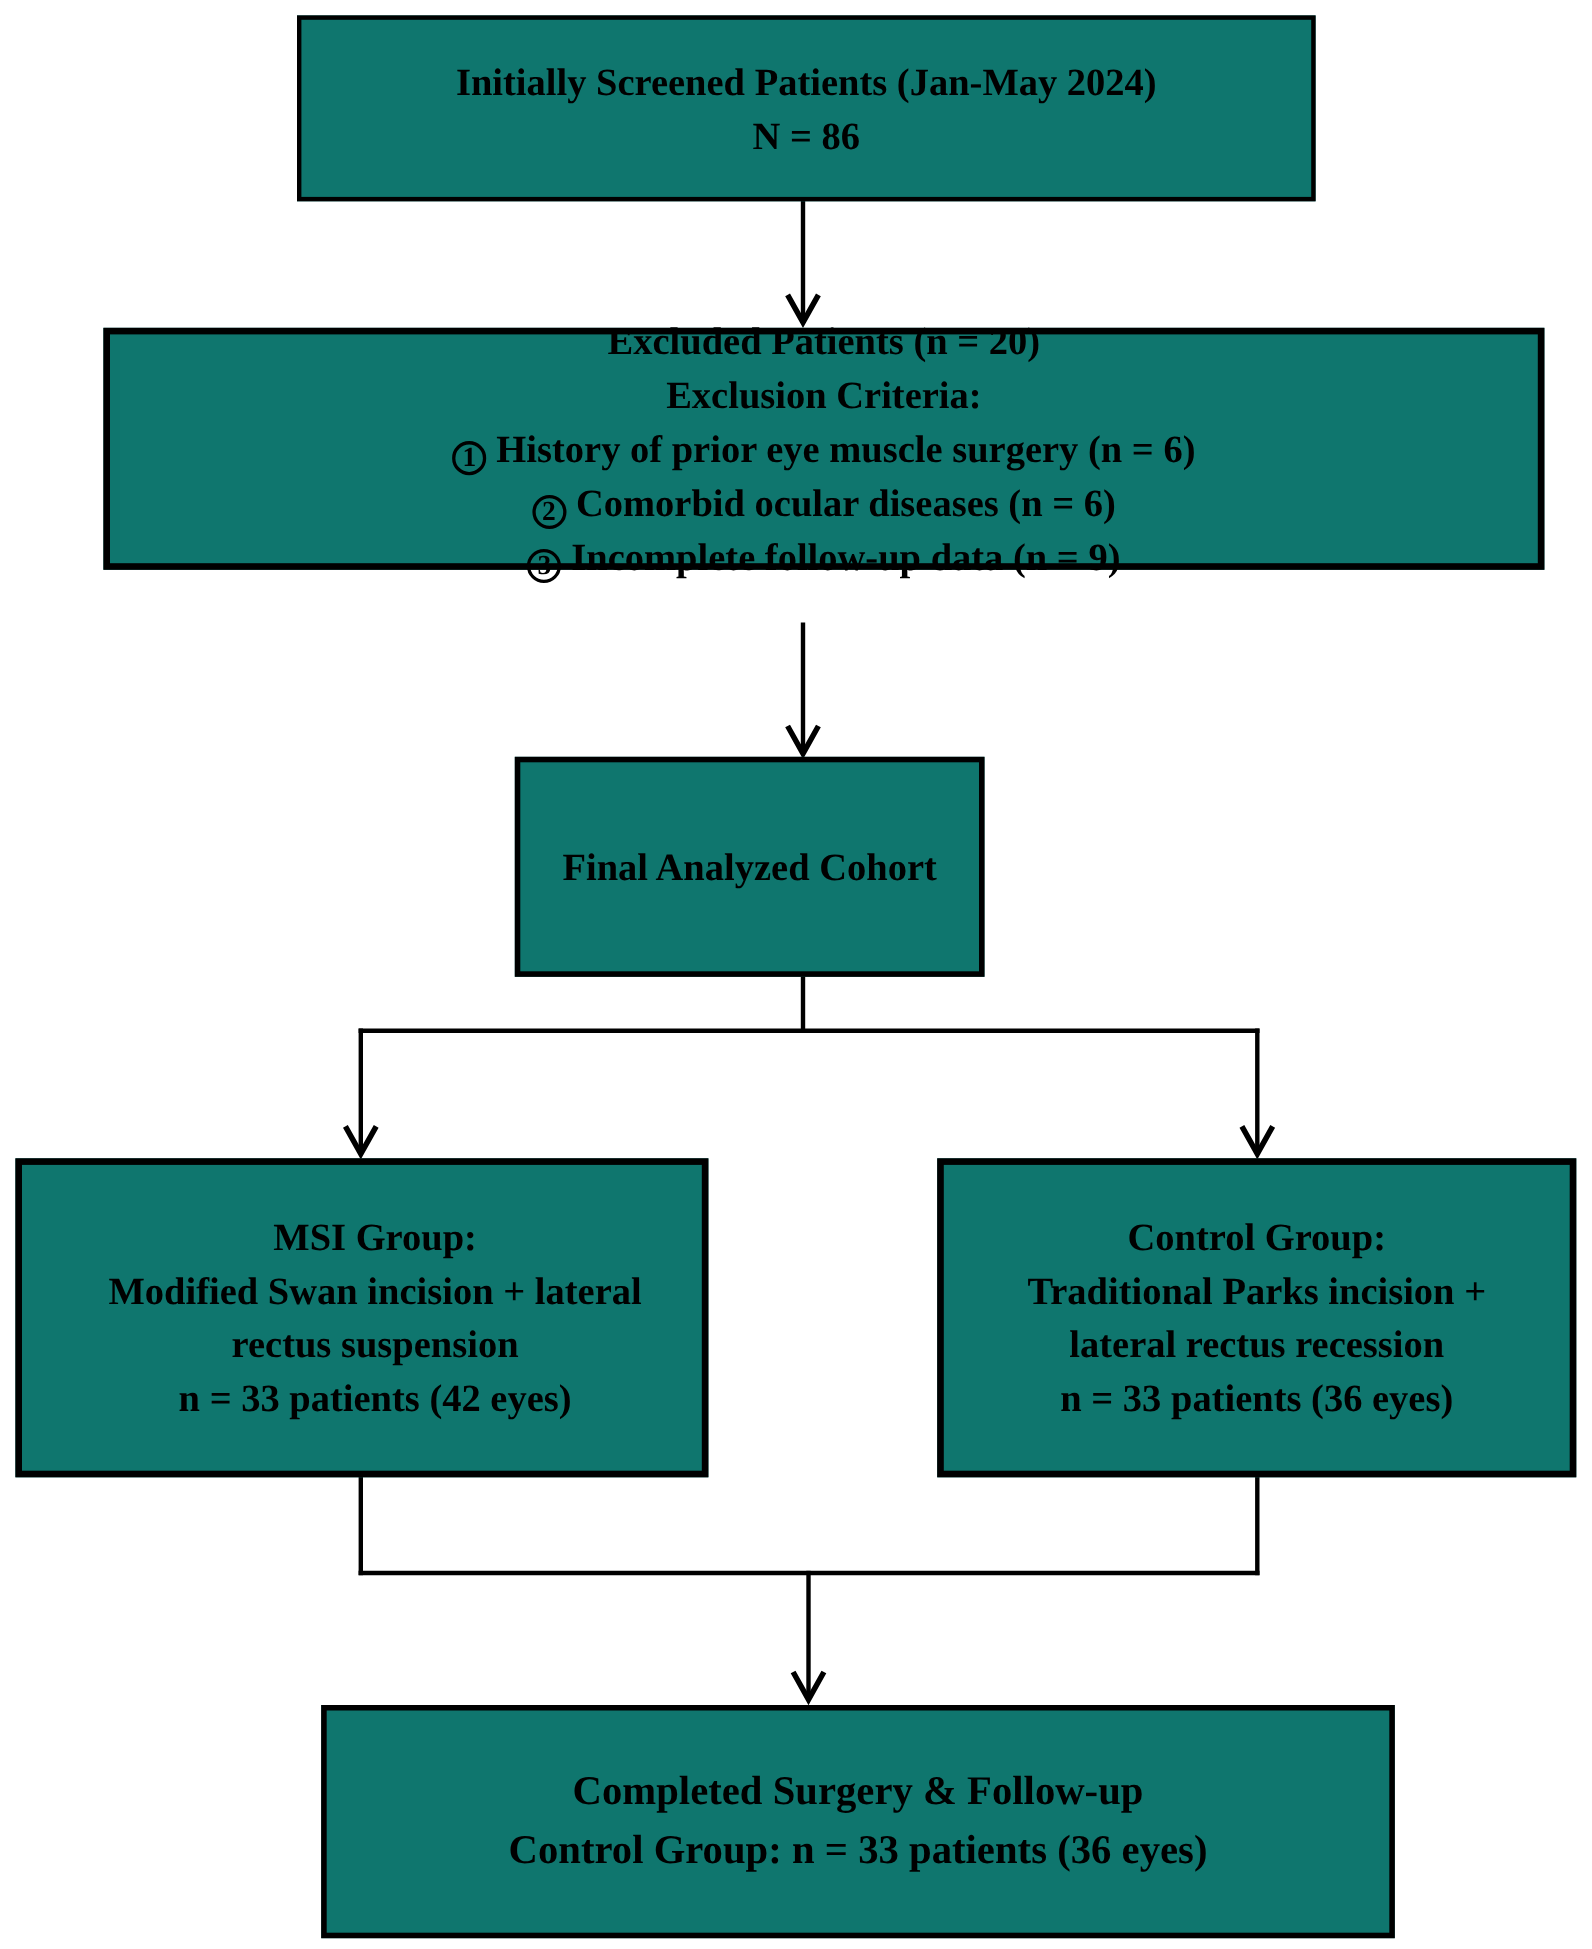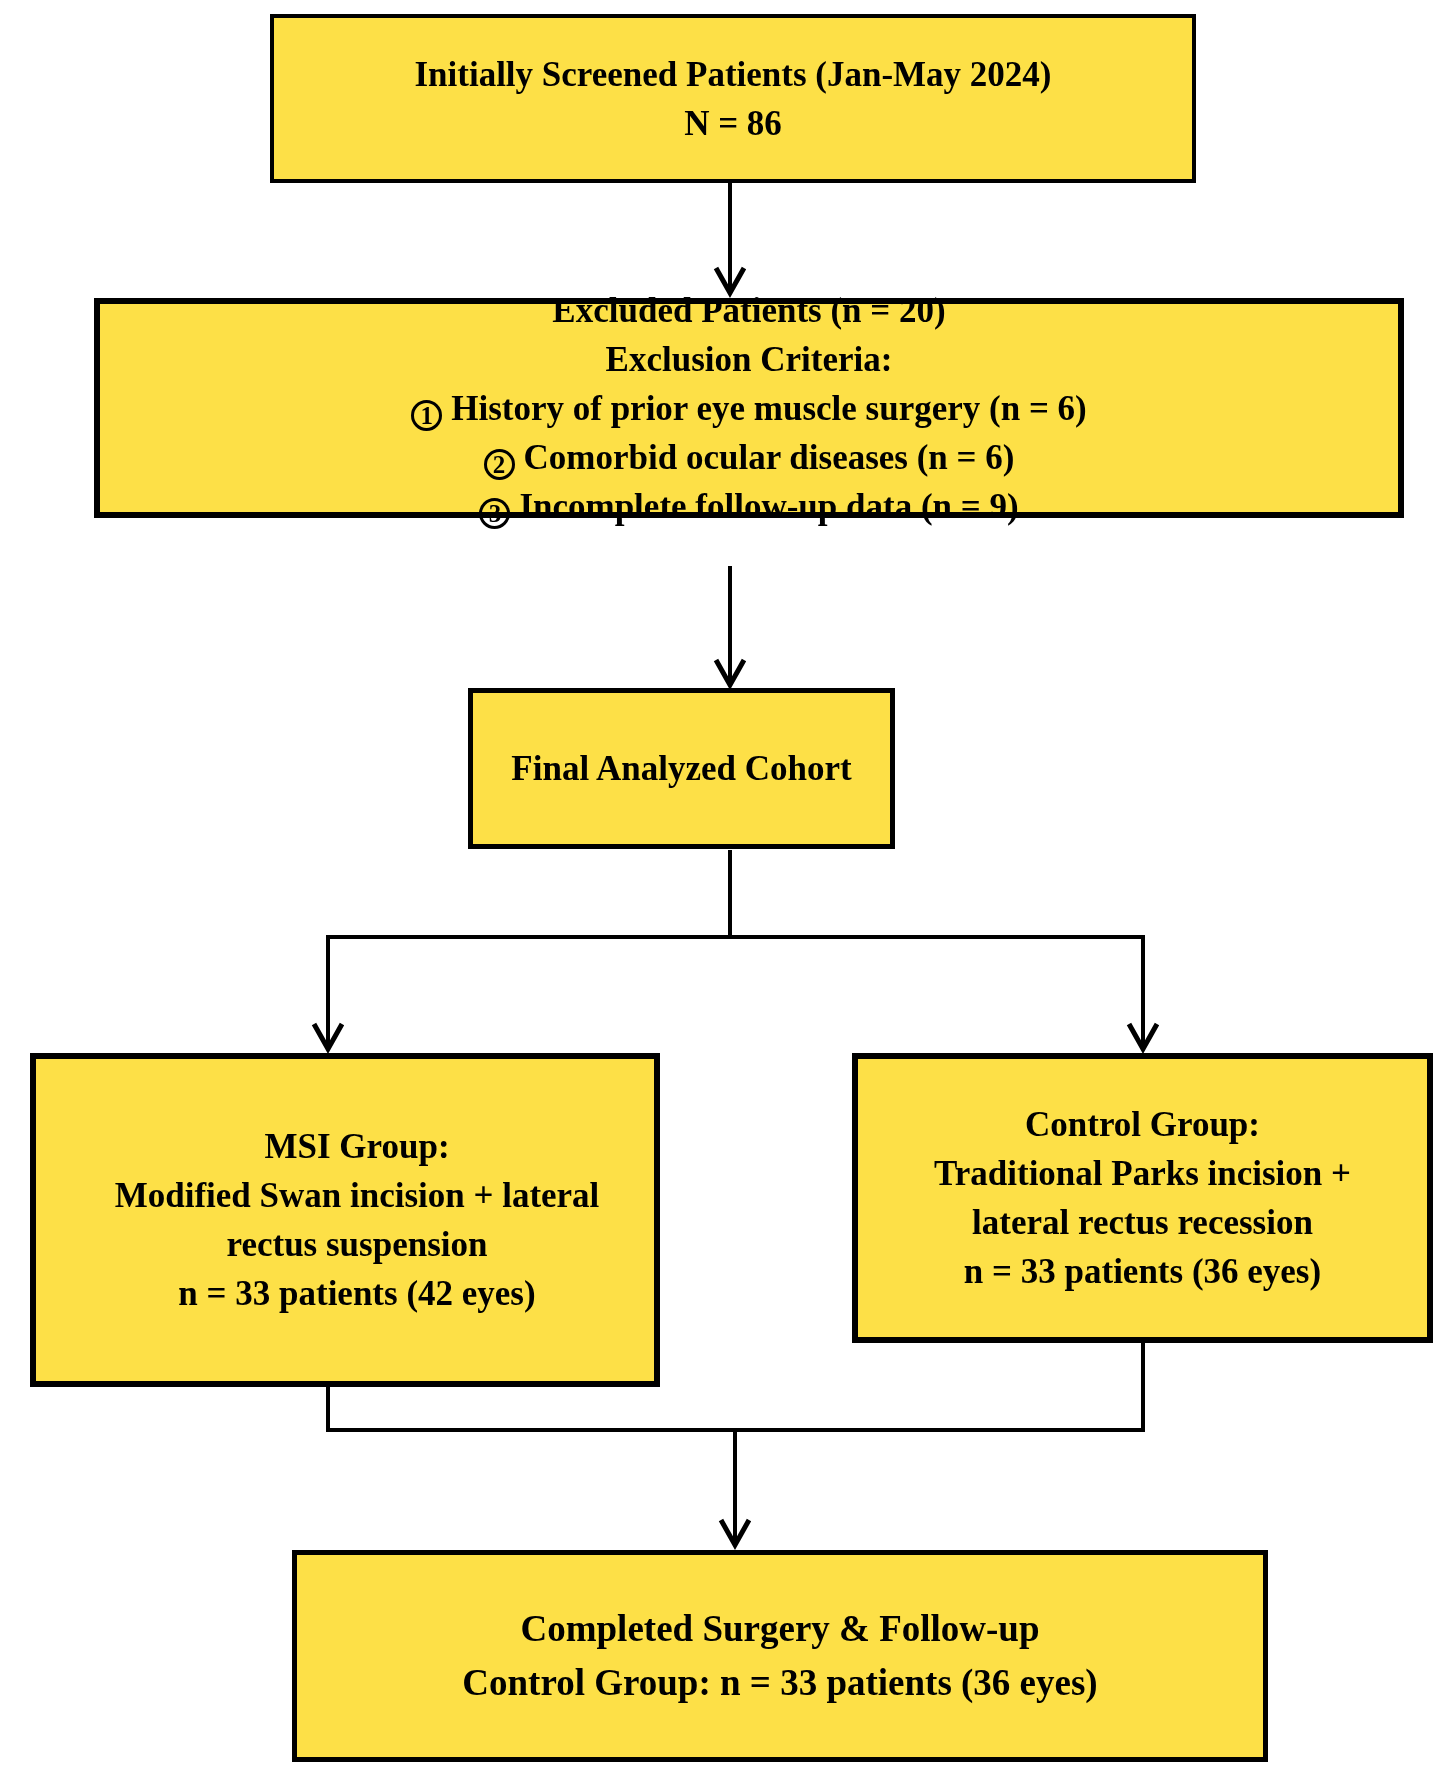--- a/index.html
+++ b/index.html
@@ -10,35 +10,35 @@
     background:#ffffff;
     font-family:"Liberation Serif","DejaVu Serif",serif;
     font-weight:700;
     color:#000;
     overflow:hidden;
   }
   .connectors{position:absolute;left:0;top:0;width:1447px;height:1772px;}
   .fbox{
     position:absolute;
     border:5px solid #000;
-    background:#fde047;
+    background:#0f766e;
     box-sizing:border-box;
     display:flex;
     flex-direction:column;
     justify-content:center;
     align-items:center;
     text-align:center;
     font-size:35px;
     line-height:49px;
   }
   .fbox .bl{white-space:nowrap;}
   .box-screened {left:270px; top:14px;   width:926px;  height:169px; border-width:4px;}
   .box-excluded {left:94px;  top:298px;  width:1310px; height:220px; border-width:6px;}
-  .box-cohort   {left:468px; top:688px;  width:427px;  height:161px; border-width:5px;}
-  .box-msi      {left:30px;  top:1053px; width:630px;  height:334px; border-width:6px;padding-left:24px;}
+  .box-cohort   {left:468px; top:688px;  width:427px;  height:200px; border-width:5px;}
+  .box-msi      {left:14px;  top:1053px; width:630px;  height:290px; border-width:6px;padding-left:24px;}
   .box-control  {left:852px; top:1053px; width:581px;  height:290px; border-width:6px;text-align:center;}
   .box-completed{left:292px; top:1550px; width:976px;  height:212px; border-width:5px;
                  font-size:37px; line-height:54px;}
   .circ-num{
     display:inline-flex;
     width:31px;height:31px;
     border:3px solid #000;
     border-radius:50%;
     align-items:center;
     justify-content:center;

